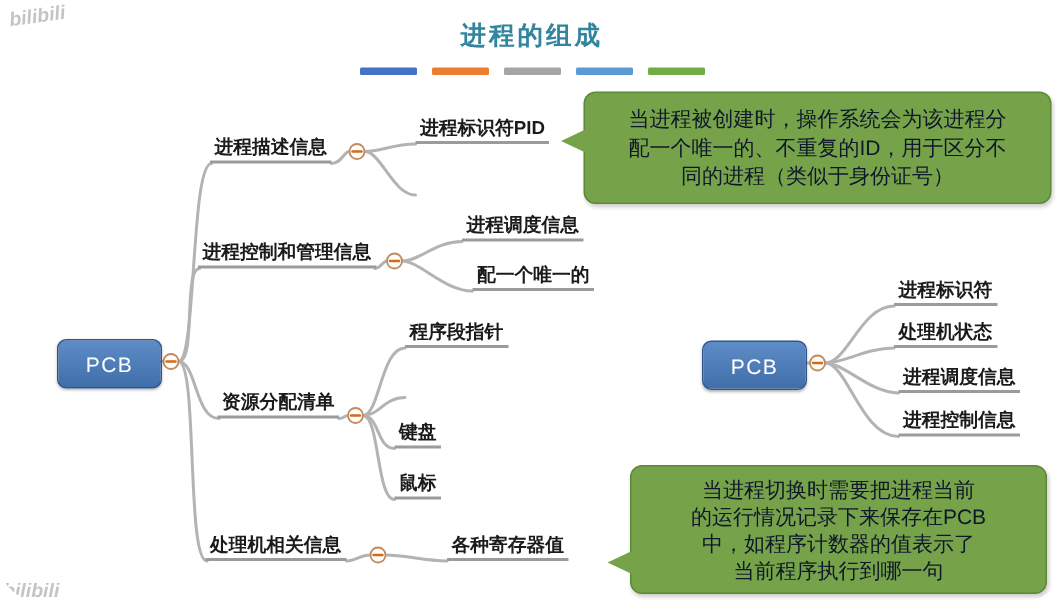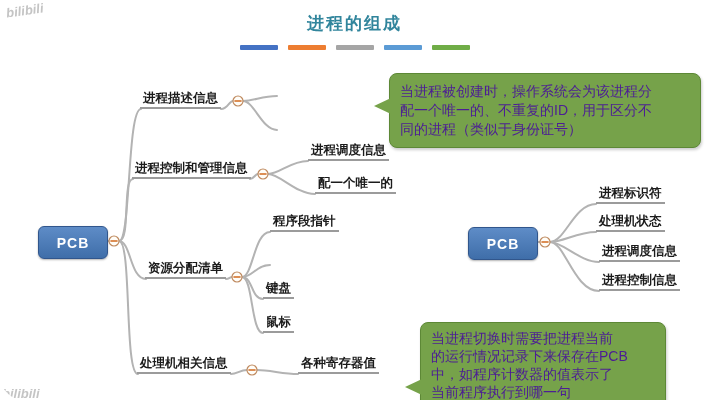--- a/index.html
+++ b/index.html
@@ -19,33 +19,33 @@
 
   .links { position:absolute; left:0; top:0; z-index:1; pointer-events:none; }
   .link { fill:none; stroke:var(--connector,#b3b3b3); stroke-width:2; stroke-linecap:round; }
   .mc { fill:#fffdf8; stroke:#bf8a5f; stroke-width:1.2; }
   .ml { stroke:#d2691e; stroke-width:1.6; stroke-linecap:round; }
 
   .node-root {
     position:absolute; z-index:2; width:68px; height:31px; border-radius:6px;
     background:linear-gradient(#5e8cc7, var(--node,#3f6ea9));
     border:1px solid #31568c; box-shadow:0 1px 2px rgba(0,0,0,.3);
-    color:#ffffff; font-weight:bold; font-size:14px; letter-spacing:1px;
+    color:#ffffff; font-weight:normal; font-size:14px; letter-spacing:1px;
     display:flex; align-items:center; justify-content:center;
   }
   .topic {
     position:absolute; z-index:2; white-space:nowrap;
     font-size:12.5px; font-weight:bold; color:#1b1b1b; line-height:15px;
     padding:1px 3px 1px; border-bottom:2px solid #9b9b9b;
   }
   .callout {
     position:absolute; z-index:3; box-sizing:border-box;
     background:var(--callout,#76a24a); border:1px solid #5d8836; border-radius:8px;
-    color:#4c1d95; font-size:14px; line-height:19px; text-align:left;
-    padding:8px 10px; box-shadow:1px 2px 3px rgba(0,0,0,.2);margin-top:12px;
+    color:#0f172a; font-size:14px; line-height:19px; text-align:center;
+    padding:8px 10px; box-shadow:1px 2px 3px rgba(0,0,0,.2);
   }
   .callout .tri {
     position:absolute; left:-16px; width:0; height:0;
     border-top:8px solid transparent; border-bottom:8px solid transparent;
     border-right:17px solid var(--callout,#76a24a);
   }
   .callout2 { line-height:18px; padding:6px 10px; }
   .watermark {
     position:absolute; z-index:4; color:#8a8a8a; opacity:.5;
     font-style:italic; font-weight:bold; font-size:13px; pointer-events:none;
@@ -119,20 +119,21 @@
     </g>
   </svg>
 
   <div class="node-root" style="left:38px;top:226px">PCB</div>
 
   <div class="topic" style="left:140px;top:90px">进程描述信息</div>
   <div class="topic" style="left:132px;top:160px">进程控制和管理信息</div>
   <div class="topic" style="left:145px;top:260px">资源分配清单</div>
   <div class="topic" style="left:137px;top:355px">处理机相关信息</div>
 
+  <div class="topic" style="left:277px;top:77px">进程标识符PID</div>
   <div class="topic" style="left:308px;top:142px">进程调度信息</div>
   <div class="topic" style="left:315px;top:175px">配一个唯一的</div>
   <div class="topic" style="left:270px;top:213px">程序段指针</div>
   <div class="topic" style="left:263px;top:280px">键盘</div>
   <div class="topic" style="left:263px;top:314px">鼠标</div>
   <div class="topic" style="left:298px;top:355px">各种寄存器值</div>
 
   <div class="node-root" style="left:468px;top:227px">PCB</div>
 
   <div class="topic" style="left:596px;top:185px">进程标识符</div>
@@ -140,21 +141,21 @@
   <div class="topic" style="left:599px;top:243px">进程调度信息</div>
   <div class="topic" style="left:599px;top:272px">进程控制信息</div>
 
   <div class="callout" style="left:389px;top:61px;width:312px">
     <span class="tri" style="top:24px"></span>
     <div>当进程被创建时，操作系统会为该进程分</div>
     <div>配一个唯一的、不重复的ID，用于区分不</div>
     <div>同的进程（类似于身份证号）</div>
   </div>
 
-  <div class="callout callout2" style="left:420px;top:310px;width:246px">
+  <div class="callout callout2" style="left:420px;top:310px;width:278px">
     <span class="tri" style="top:56px"></span>
     <div>当进程切换时需要把进程当前</div>
     <div>的运行情况记录下来保存在PCB</div>
     <div>中，如程序计数器的值表示了</div>
     <div>当前程序执行到哪一句</div>
   </div>
 
   <div class="watermark" style="left:6px;top:3px;transform:rotate(-8deg)">bilibili</div>
   <div class="watermark" style="left:2px;top:386px">bilibili</div>
 

